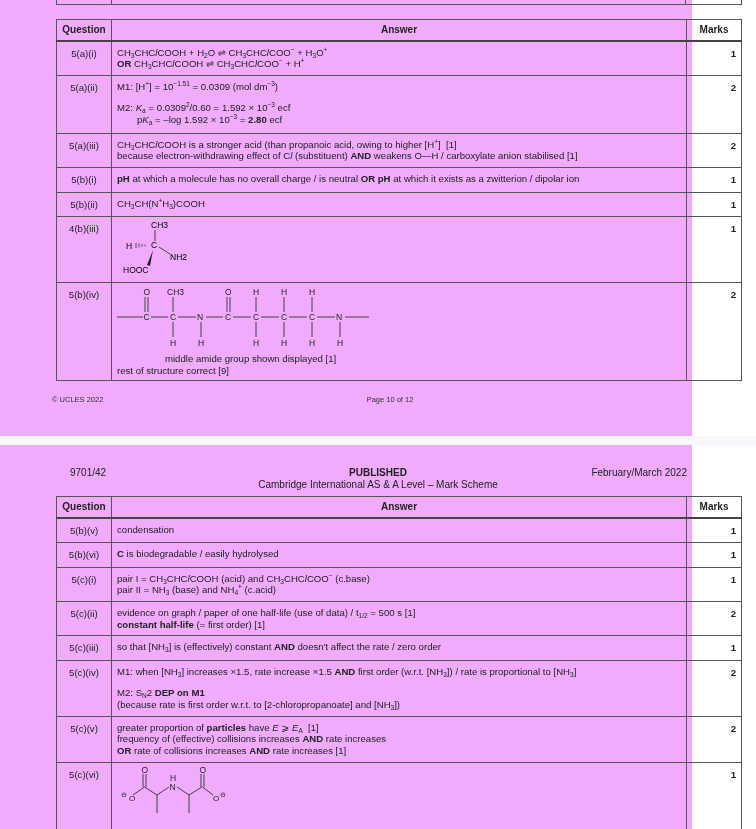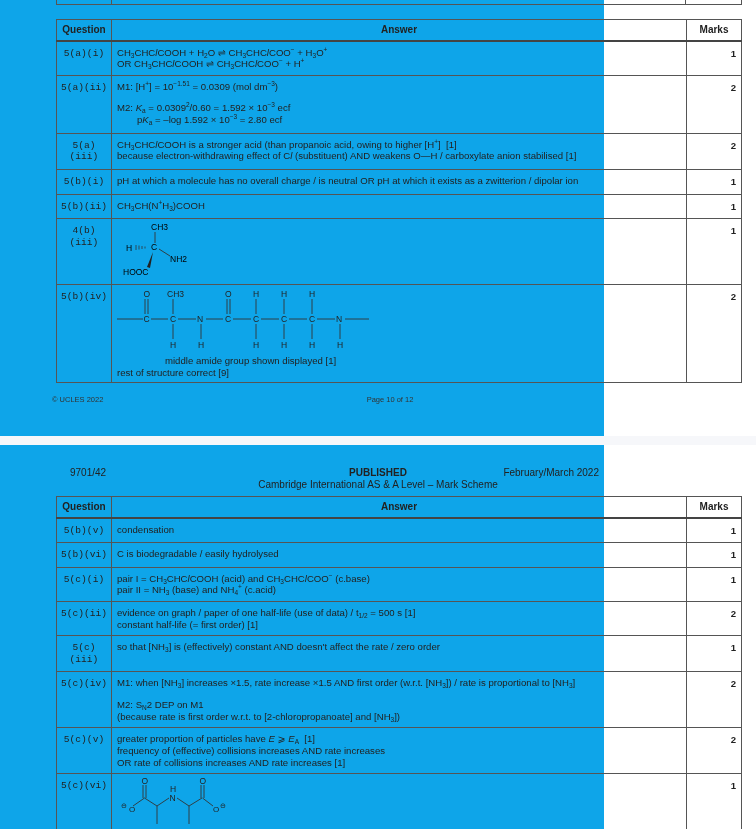--- a/index.html
+++ b/index.html
@@ -1,34 +1,34 @@
 <!DOCTYPE html>
 <html><head>
 <meta charset="utf-8">
 <style>
   * { box-sizing: border-box; margin: 0; padding: 0; }
   html, body { width: 756px; height: 829px; overflow: hidden; background: #ffffff; }
   body { font-family: "Liberation Sans", sans-serif; color: #222; position: relative; font-size: 10px; }
-  .page { position: absolute; left: 0; width: 604px; background: #0ea5e9; }
+  .page { position: absolute; left: 0; width: 692px; background: #f0abfc; }
   #page1 { top: 0; height: 436px; }
   #gap { position: absolute; left: 0; top: 436px; width: 756px; height: 9px; background: #f6f7fa; }
   #page2 { top: 445px; height: 384px; }
 
   table.ms { position: absolute; left: 56px; width: 686px; border-collapse: collapse; table-layout: fixed; }
   table.ms td, table.ms th { border: 1px solid #555; vertical-align: top; font-size: 9.6px; line-height: 11.6px; }
   table.ms th { font-weight: bold; text-align: center; padding: 4px 3px; font-size: 10px; }
-  table.ms td.q { text-align: center; padding: 6px 2px; font-family: Liberation Mono, monospace; }
+  table.ms td.q { text-align: center; padding: 6px 2px; }
   table.ms td.a { padding: 5px 5px; }
   table.ms td.m { text-align: right; padding: 6px 5px; font-weight: bold; }
   table.ms tr.hdr { border-bottom: 2px solid #444; }
   table.ms col.c1 { width: 55px; }
   table.ms col.c3 { width: 55px; }
   .sp { height: 10px; }
   .ind { padding-left: 20px; }
-  b { font-weight: normal; }
+  b { font-weight: bold; }
   i { font-style: italic; }
   sub { font-size: 6.5px; vertical-align: -2px; line-height: 0; }
   sup { font-size: 6.5px; vertical-align: 4px; line-height: 0; }
 
   #top-stub { position: absolute; left: 56px; top: -2px; width: 686px; height: 7px; border: 1px solid #555; border-top: none; }
   #top-stub .d1 { position: absolute; left: 54px; top: 0; bottom: 0; border-left: 1px solid #555; }
   #top-stub .d2 { position: absolute; right: 55px; top: 0; bottom: 0; border-left: 1px solid #555; }
 
   .footer { position: absolute; top: 395px; font-size: 7.5px; color: #333; }
   .header { position: absolute; top: 22px; font-size: 10px; color: #222; }

